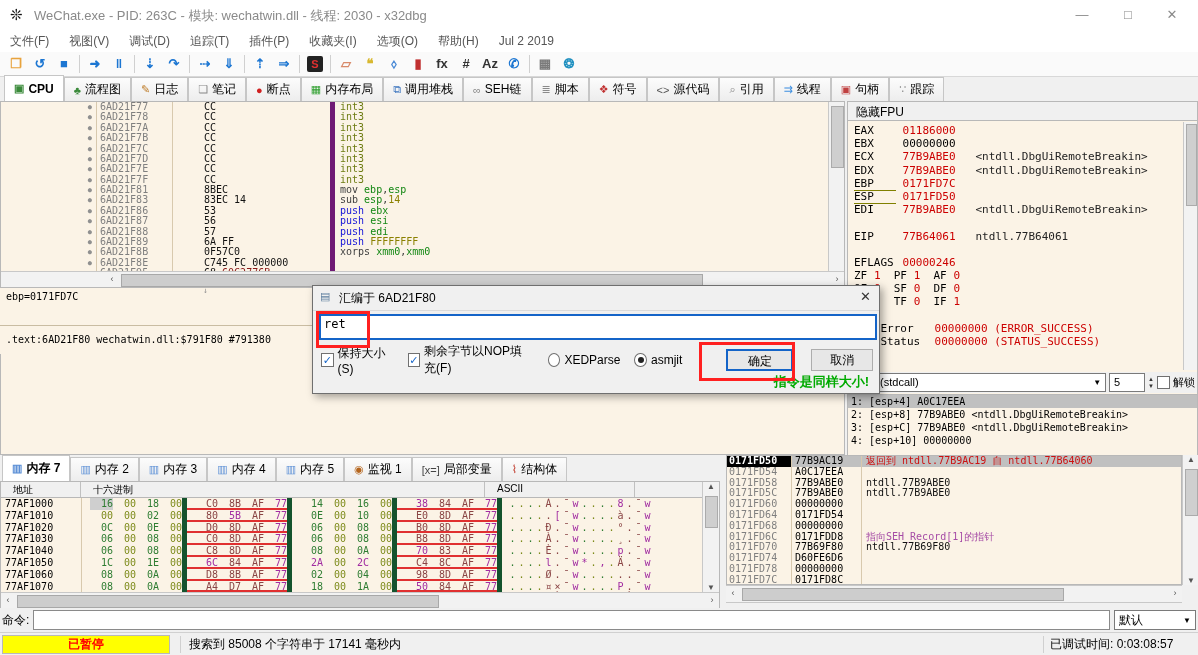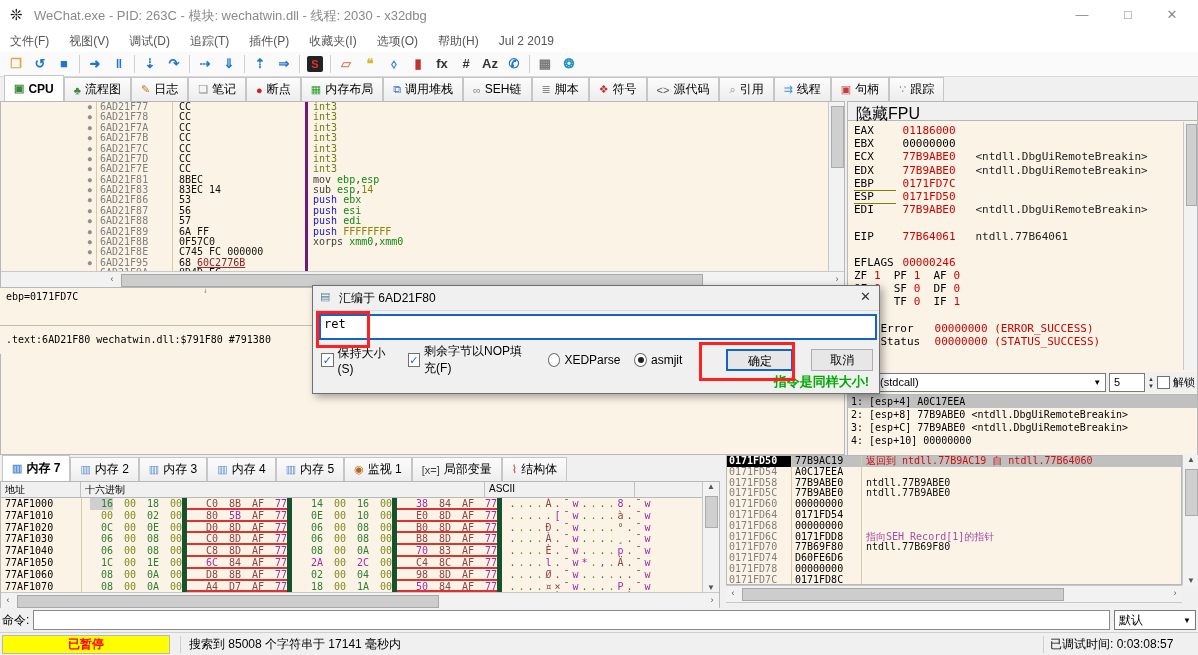--- a/index.html
+++ b/index.html
@@ -27,40 +27,40 @@
   .tabglyph{font-size:11px;}
 
   
   #disasm{left:0;top:101px;width:845px;height:354px;background:#FBF3E6;border:1px solid #B8B8B8;box-sizing:border-box;}
   #dcode{position:absolute;left:0;top:0;width:826px;height:270px;overflow:hidden;}
   .drow{height:10.38px;line-height:10.4px;font-size:10px;white-space:pre;}
   .drow.sel{background:#BEBEBE;}
   .dgut{display:inline-block;width:96px;text-align:right;color:#909090;font-size:7px;vertical-align:top;border-right:1px solid #D8C9AE;padding-right:4px;box-sizing:border-box;}
   .daddr{display:inline-block;width:72px;color:#7F7F7F;padding-left:3px;border-right:1px solid #D8C9AE;}
   .drow.sel .daddr{color:#000;font-weight:bold;}
-  .dbytes{display:inline-block;width:126px;padding-left:6px;border-right:3px solid #701a75;color:#111;}
+  .dbytes{display:inline-block;width:126px;padding-left:6px;border-right:5px solid #701a75;color:#111;margin-left:25px;}
   .dinstr{padding-left:5px;}
   .ul{color:#8B1A1A;text-decoration:underline;text-decoration-color:#C82020;}
   .jmparrow{color:#D02020;}
   .tok-m{color:#1616D8;} .tok-r{color:#128712;} .tok-d{color:#404040;}
   .tok-n{color:#8B8000;} .tok-k{color:#6F7D14;}
 
   #dvscroll{left:828px;top:102px;width:15px;height:268px;background:#F2F2F2;border-left:1px solid #C8C8C8;}
   #dvscroll .thumb{position:absolute;left:2px;top:4px;width:11px;height:60px;background:#CFCFCF;border:1px solid #ABABAB;}
   .hscroll{background:#F2F2F2;border-top:1px solid #C8C8C8;border-bottom:1px solid #C8C8C8;}
   .hthumb{position:absolute;top:2px;height:11px;background:#CDCDCD;border:1px solid #A8A8A8;}
   .sarrow{position:absolute;top:0;width:14px;height:15px;text-align:center;line-height:15px;color:#555;font-size:9px;}
 
   #dhscroll{left:1px;top:271px;width:843px;height:16px;}
   #infopane{left:0;top:287px;width:845px;height:38px;background:#FBF3E6;border-top:1px solid #B8B8B8;font-size:10px;padding:3px 6px;box-sizing:border-box;}
   #statline{left:0;top:325px;width:845px;height:29px;background:#FBF3E6;border-top:1px solid #C9BCA2;font-size:10px;padding:8px 6px;box-sizing:border-box;}
   .downmark{position:absolute;left:203px;top:-2px;color:#909090;font-size:8px;}
 
   #regs{left:847px;top:101px;width:351px;height:354px;background:#FBF3E6;border:1px solid #B8B8B8;box-sizing:border-box;}
-  #fpubtn{position:absolute;left:0;top:0;width:349px;height:19px;background:#F0F0F0;border-bottom:1px solid #B8B8B8;font-size:16px;padding:2px 8px;box-sizing:border-box;}
+  #fpubtn{position:absolute;left:0;top:0;width:349px;height:19px;background:#F0F0F0;border-bottom:1px solid #B8B8B8;font-size:12px;padding:2px 8px;box-sizing:border-box;}
   #reglist{position:absolute;left:6px;top:22px;width:330px;height:248px;overflow:hidden;font-size:11px;}
   .regline{height:13.2px;line-height:13.2px;white-space:pre;}
   .regname{display:inline-block;min-width:42px;}
   .regname.u{border-bottom:1px solid #808000;}
   .regval.red{color:#CC0000;} .regval.blk{color:#000;}
   .regcmt{color:#222;}
   .flagv{color:#CC0000;}
   #rvscroll{left:1183px;top:122px;width:13px;height:248px;background:#F2F2F2;border-left:1px solid #C8C8C8;}
   #rvscroll .thumb{position:absolute;left:2px;top:2px;width:9px;height:80px;background:#CFCFCF;border:1px solid #ABABAB;}
   #callconvrow{left:848px;top:372px;width:349px;height:21px;background:#F0F0F0;display:flex;align-items:center;gap:3px;font-size:11px;padding:0 2px;box-sizing:border-box;}
@@ -70,21 +70,21 @@
   .spinbtns{font-size:6px;color:#333;line-height:7px;}
   .cb{width:11px;height:11px;border:1px solid #707070;background:#FFF;display:inline-block;text-align:center;line-height:11px;font-size:10px;color:#1464C8;}
   #args{left:848px;top:394px;width:349px;height:60px;background:#FBF3E6;border-top:1px solid #B8B8B8;font-size:10px;overflow:hidden;}
   .argrow{height:13px;line-height:13px;white-space:pre;padding-left:3px;}
   .argrow.sel{background:#C0C0C0;}
 
   
   #btabs{left:0;top:455px;width:726px;height:26px;display:flex;align-items:flex-end;padding-left:2px;box-sizing:border-box;background:#F0F0F0;}
   #dump{left:0;top:481px;width:720px;height:127px;background:#FBF3E6;border:1px solid #B8B8B8;box-sizing:border-box;}
   #dumphdr{height:15px;background:#F0F0F0;border-bottom:1px solid #B8B8B8;font-size:10px;display:flex;}
-  #dumphdr div{border-right:1px solid #C0C0C0;padding:1px 4px;box-sizing:border-box;}
+  #dumphdr div{border-right:1px solid #C0C0C0;padding:1px 12px;box-sizing:border-box;}
   #dumprows{position:absolute;left:0;top:16px;width:700px;height:95px;overflow:hidden;font-size:10px;}
   .mrow{height:11.8px;line-height:11.8px;white-space:nowrap;}
   .maddr{display:inline-block;width:76px;padding-left:4px;border-right:1px solid #D8C9AE;}
   .mgrp{display:inline-block;width:100px;text-align:right;border-right:5px solid #14532d;}
   .mgrp.ulg{box-shadow:inset 0 -2px 0 #E03030;}
   .mbyte{display:inline-block;width:23px;}
   .mbyte.selb{background:#CFCFCF;}
   .mascii{display:inline-block;padding-left:6px;}
   .achar{display:inline-block;width:9px;text-align:center;}
   #dumpvs{left:702px;top:482px;width:16px;height:110px;background:#F2F2F2;border-left:1px solid #C8C8C8;font-size:8px;color:#555;}
@@ -238,20 +238,21 @@
 
 <div id="disasm" class="abs">
   <div id="dcode" class="mono">
       <div class="drow"><span class="dgut">●</span><span class="daddr">6AD21F77</span><span class="dbytes">CC</span><span class="dinstr"><span class="tok-k">int3</span></span></div>
       <div class="drow"><span class="dgut">●</span><span class="daddr">6AD21F78</span><span class="dbytes">CC</span><span class="dinstr"><span class="tok-k">int3</span></span></div>
       <div class="drow"><span class="dgut">●</span><span class="daddr">6AD21F7A</span><span class="dbytes">CC</span><span class="dinstr"><span class="tok-k">int3</span></span></div>
       <div class="drow"><span class="dgut">●</span><span class="daddr">6AD21F7B</span><span class="dbytes">CC</span><span class="dinstr"><span class="tok-k">int3</span></span></div>
       <div class="drow"><span class="dgut">●</span><span class="daddr">6AD21F7C</span><span class="dbytes">CC</span><span class="dinstr"><span class="tok-k">int3</span></span></div>
       <div class="drow"><span class="dgut">●</span><span class="daddr">6AD21F7D</span><span class="dbytes">CC</span><span class="dinstr"><span class="tok-k">int3</span></span></div>
       <div class="drow"><span class="dgut">●</span><span class="daddr">6AD21F7E</span><span class="dbytes">CC</span><span class="dinstr"><span class="tok-k">int3</span></span></div>
+      <div class="drow"><span class="dgut">●</span><span class="daddr">6AD21F7F</span><span class="dbytes">CC</span><span class="dinstr"><span class="tok-k">int3</span></span></div>
       <div class="drow"><span class="dgut">●</span><span class="daddr">6AD21F81</span><span class="dbytes">8BEC</span><span class="dinstr"><span class="tok-d">mov </span><span class="tok-r">ebp</span><span class="tok-d">,</span><span class="tok-r">esp</span></span></div>
       <div class="drow"><span class="dgut">●</span><span class="daddr">6AD21F83</span><span class="dbytes">83EC 14</span><span class="dinstr"><span class="tok-d">sub </span><span class="tok-r">esp</span><span class="tok-d">,</span><span class="tok-n">14</span></span></div>
       <div class="drow"><span class="dgut">●</span><span class="daddr">6AD21F86</span><span class="dbytes">53</span><span class="dinstr"><span class="tok-m">push</span><span class="tok-d"> </span><span class="tok-r">ebx</span></span></div>
       <div class="drow"><span class="dgut">●</span><span class="daddr">6AD21F87</span><span class="dbytes">56</span><span class="dinstr"><span class="tok-m">push</span><span class="tok-d"> </span><span class="tok-r">esi</span></span></div>
       <div class="drow"><span class="dgut">●</span><span class="daddr">6AD21F88</span><span class="dbytes">57</span><span class="dinstr"><span class="tok-m">push</span><span class="tok-d"> </span><span class="tok-r">edi</span></span></div>
       <div class="drow"><span class="dgut">●</span><span class="daddr">6AD21F89</span><span class="dbytes">6A FF</span><span class="dinstr"><span class="tok-m">push</span><span class="tok-d"> </span><span class="tok-n">FFFFFFFF</span></span></div>
       <div class="drow"><span class="dgut">●</span><span class="daddr">6AD21F8B</span><span class="dbytes">0F57C0</span><span class="dinstr"><span class="tok-d">xorps </span><span class="tok-r">xmm0</span><span class="tok-d">,</span><span class="tok-r">xmm0</span></span></div>
       <div class="drow"><span class="dgut">●</span><span class="daddr">6AD21F8E</span><span class="dbytes">C745 FC 000000</span><span class="dinstr"></span></div>
       <div class="drow"><span class="dgut">●</span><span class="daddr">6AD21F95</span><span class="dbytes">68 <span class="ul">60C2776B</span></span><span class="dinstr"></span></div>
       <div class="drow"><span class="dgut">●</span><span class="daddr">6AD21F9A</span><span class="dbytes">8D4D EC</span><span class="dinstr"></span></div>

